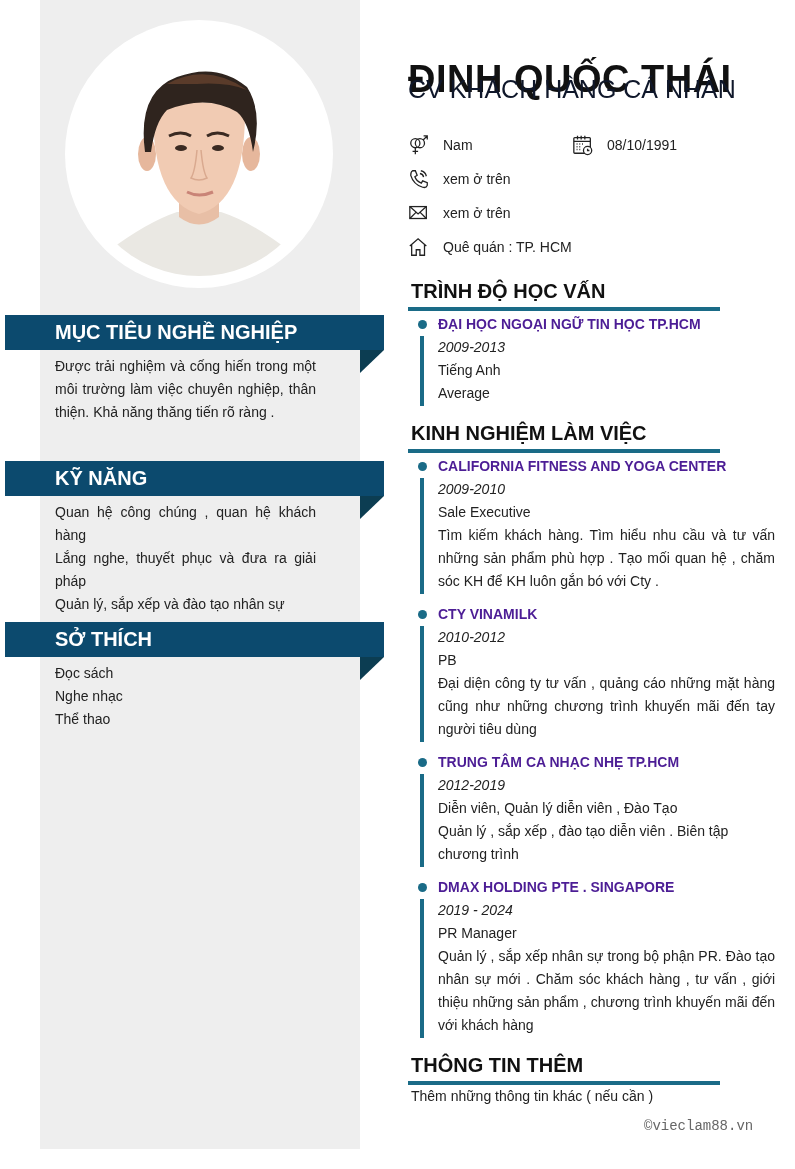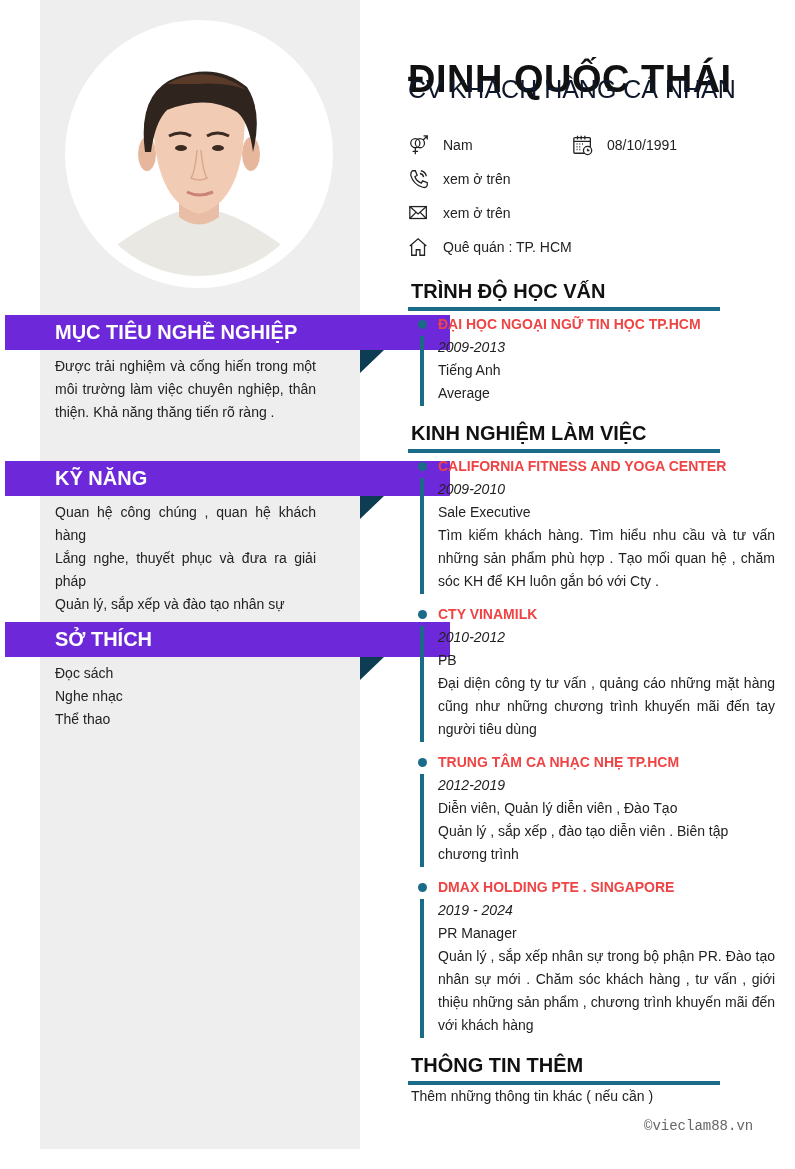--- a/index.html
+++ b/index.html
@@ -4,39 +4,39 @@
 <style>
   * { box-sizing: border-box; margin: 0; padding: 0; }
   html, body { width: 795px; height: 1169px; background: #ffffff; overflow: hidden; }
   body { position: relative; font-family: "Liberation Sans", "DejaVu Sans", sans-serif; color: #222; }
 
   .left-panel { position: absolute; left: 40px; top: 0; width: 320px; height: 1149px; background: #eeeeee; }
 
   .photo-ring { position: absolute; left: 65px; top: 20px; width: 268px; height: 268px; border-radius: 50%; background: #ffffff; overflow: hidden; }
   .photo { position: absolute; left: 12px; top: 12px; width: 244px; height: 244px; border-radius: 50%; background: #ffffff; overflow: hidden; }
 
-  .banner { position: absolute; left: 5px; width: 445px; height: 35px; background: #6d28d9; color: #fff; font-weight: bold; font-size: 20px; line-height: 35px; padding-left: 50px; }
+  .banner { position: absolute; left: 5px; width: 379px; height: 35px; background: #0c4a6e; color: #fff; font-weight: bold; font-size: 20px; line-height: 35px; padding-left: 50px; }
   .fold { position: absolute; left: 360px; width: 0; height: 0; border-top: 23px solid #0c3d52; border-right: 24px solid transparent; }
 
   .left-text { position: absolute; left: 55px; width: 261px; font-size: 14px; line-height: 23px; color: #222; }
   .justify { text-align: justify; }
 
   .name { position: absolute; left: 408px; top: 22px; font-size: 38px; font-weight: bold; color: #111; letter-spacing: 0.5px; margin-top: 36px; }
   .subtitle { position: absolute; left: 408px; top: 75px; font-size: 25px; color: #0f172a; }
 
   .info-row { position: absolute; font-size: 14px; color: #222; height: 24px; line-height: 24px; display: flex; align-items: center; }
   .info-row svg { width: 22px; height: 22px; margin-right: 13px; }
 
   .section-title { position: absolute; left: 411px; font-size: 20px; font-weight: bold; color: #111; }
   .section-rule { position: absolute; left: 408px; width: 312px; height: 4px; background: #1a6b87; }
 
   .tl-dot { position: absolute; left: 418px; width: 9px; height: 9px; border-radius: 50%; background: #1a6b87; }
   .tl-bar { position: absolute; left: 420px; width: 4px; background: #1a6b87; }
   .tl-item { position: absolute; left: 438px; width: 337px; font-size: 14px; line-height: 23px; color: #222; }
-  .tl-head { font-weight: bold; font-size: 14px; color: #ef4444; }
+  .tl-head { font-weight: bold; font-size: 14px; color: #4c1d95; }
   .tl-date { font-style: italic; }
 
   .extra-text { position: absolute; left: 411px; top: 1088px; font-size: 14px; color: #222; }
   .watermark { position: absolute; left: 644px; top: 1118px; font-family: "Liberation Mono", "DejaVu Sans Mono", monospace; font-size: 14px; color: #666; }
 </style>
 </head>
 <body>
 
 <div class="left-panel"></div>
 

